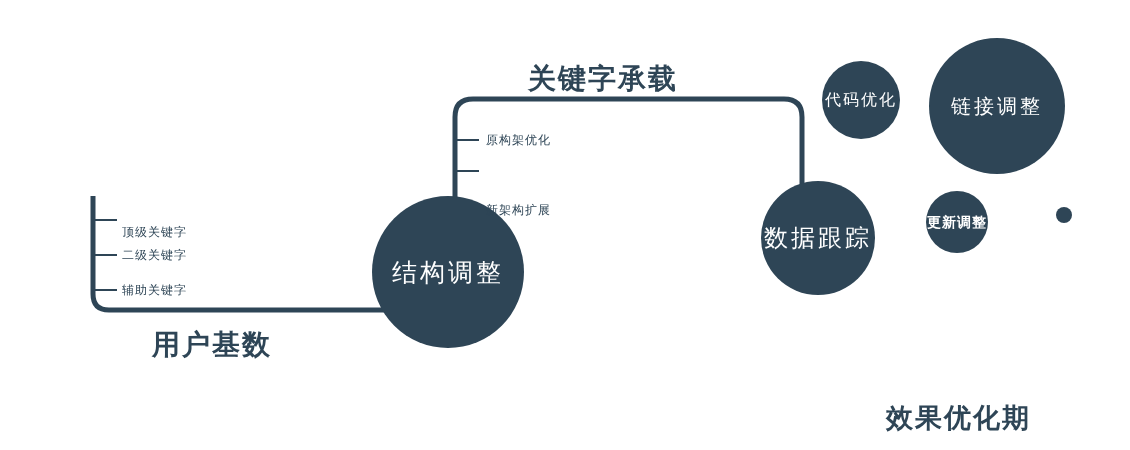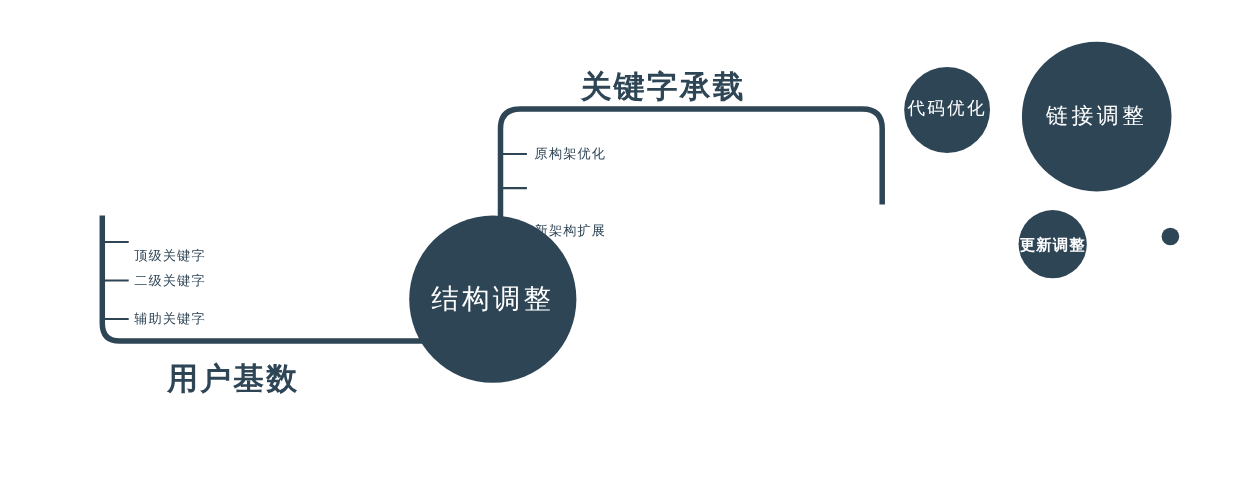--- a/index.html
+++ b/index.html
@@ -72,20 +72,24 @@
     <path class="tick" d="M 93 220 L 117 220 M 93 255 L 117 255 M 93 290 L 117 290"></path>
     <path class="connector" d="M 455 205 L 455 117 Q 455 99 473 99 L 784 99 Q 802 99 802 117 L 802 186"></path>
     <path class="tick" d="M 455 140 L 479 140 M 455 171 L 479 171"></path>
   </svg>
 
 
   <div class="node" style="left:372px;top:196px;width:152px;height:152px;font-size:25px;letter-spacing:3px;">
     <span>结构调整</span>
   </div>
 
+  <div class="node" style="left:761px;top:181px;width:114px;height:114px;font-size:24px;letter-spacing:3px;">
+    <span>数据</span>
+    <span>跟踪</span>
+  </div>
 
   <div class="node" style="left:822px;top:61px;width:78px;height:78px;font-size:16px;letter-spacing:2px;">
     <span>代码</span>
     <span>优化</span>
   </div>
 
   <div class="node" style="left:929px;top:38px;width:136px;height:136px;font-size:20px;letter-spacing:3px;text-align:center;">
     <span>链接</span>
     <span>调整</span>
   </div>
@@ -95,20 +99,21 @@
     <span>调整</span>
   </div>
 
 
   <div class="node" style="left:1056px;top:207px;width:16px;height:16px;"></div>
 
   <div class="edge-label" style="left:528px;top:60px;font-size:28px;letter-spacing:2px;">关键字承载</div>
 
   <div class="edge-label" style="left:152px;top:326px;font-size:28px;letter-spacing:2px;">用户基数</div>
 
+  <div class="edge-label" style="left:886px;top:400px;font-size:27px;font-weight:600;letter-spacing:2px;">效果优化期</div>
 
   <div class="branch-label" style="left:122px;top:212px;margin-top:12px;">顶级关键字</div>
   <div class="branch-label" style="left:122px;top:247px;">二级关键字</div>
   <div class="branch-label" style="left:122px;top:282px;">辅助关键字</div>
 
   <div class="branch-label" style="left:486px;top:132px;">原构架优化</div>
   <div class="branch-label" style="left:486px;top:164px;margin-top:38px;">新架构扩展</div>
 
 </div>
 

